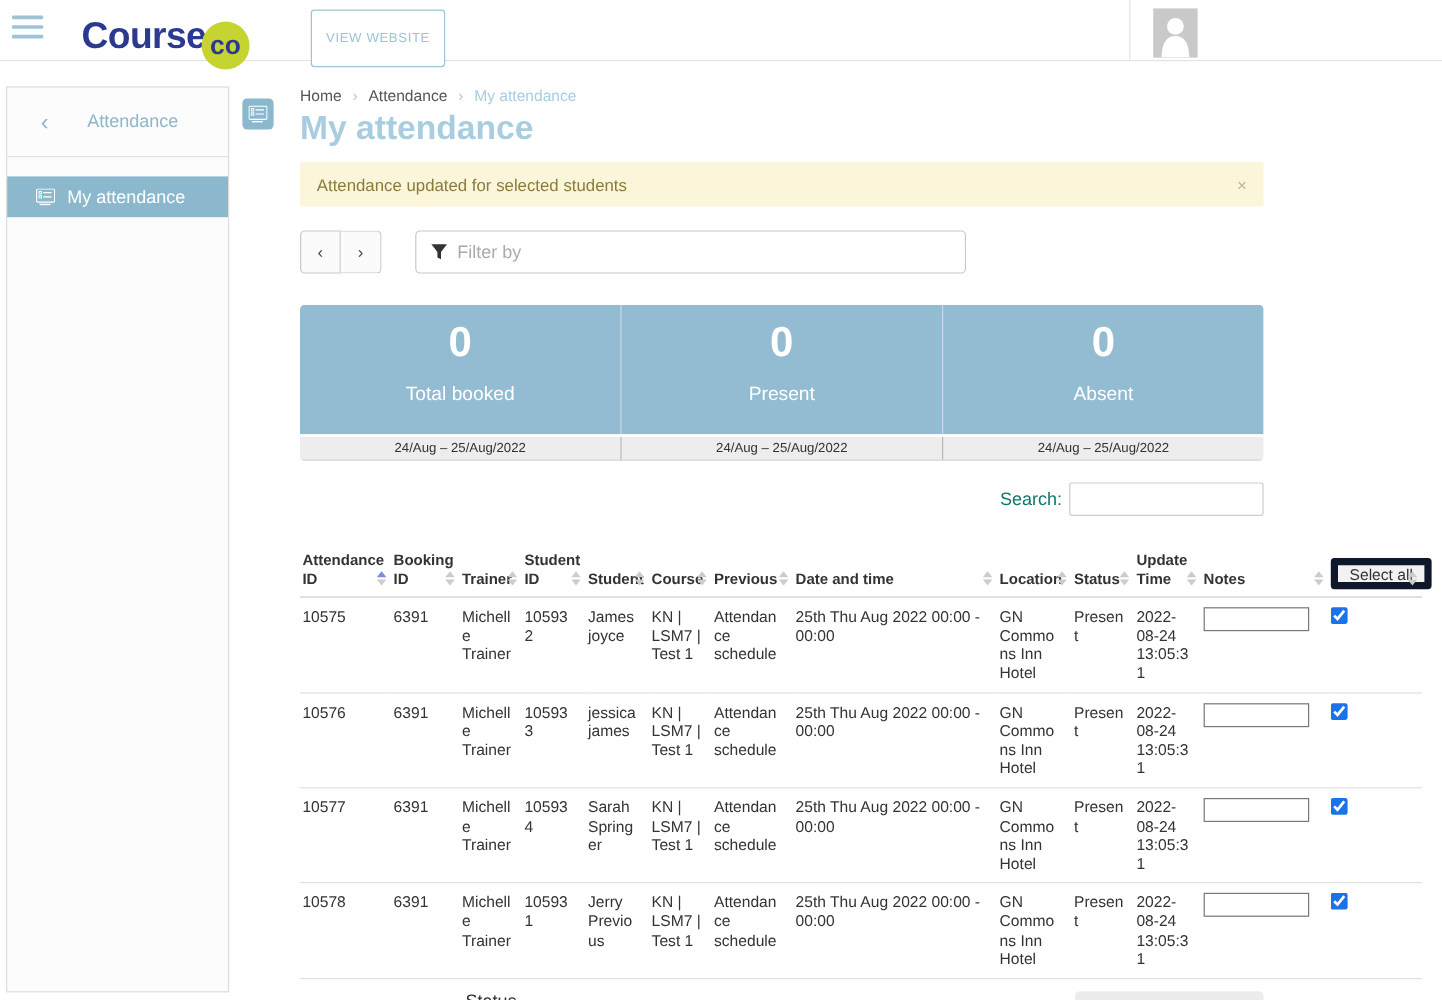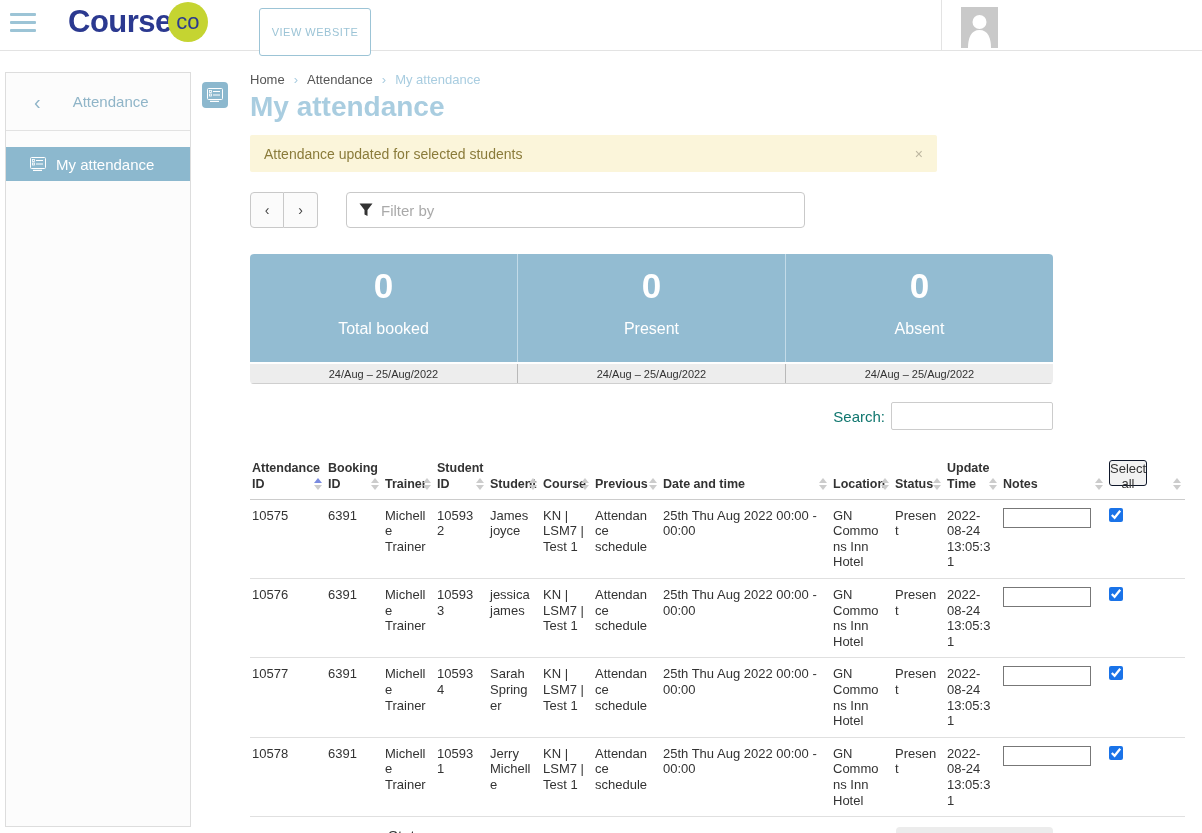--- a/index.html
+++ b/index.html
@@ -5,21 +5,21 @@
   * { margin:0; padding:0; box-sizing:border-box; }
   html,body { width:1202px; height:833px; background:#fff; font-family:"Liberation Sans", sans-serif; overflow:hidden; }
 
   
   .topbar { position:relative; height:51px; background:#fff; border-bottom:1px solid #e3e3e3; }
   .hamburger { position:absolute; left:10px; top:13px; width:26px; height:25px; cursor:pointer; }
   .hamburger div { height:3px; background:#9cc4d6; margin-bottom:5px; border-radius:1px; }
   .logo { position:absolute; left:68px; top:2px; display:flex; align-items:center; }
   .logo-text { font-size:31px; font-weight:bold; color:#2b3990; letter-spacing:-0.5px; }
   .logo-badge { width:40px; height:40px; border-radius:50%; background:#c5d431; color:#2b3990;
-    font-size:22px; font-weight:normal; display:flex; align-items:center; justify-content:center; margin-left:-4px; }
+    font-size:22px; font-weight:bold; display:flex; align-items:center; justify-content:center; margin-left:-4px;margin-top:16px; }
   .view-website { position:absolute; left:259px; top:8px; width:112px; height:48px; background:#fff;
     border:1px solid #9cc4d6; border-radius:3px; color:#9cc4d6; font-size:11px; letter-spacing:0.5px;
     font-family:"Liberation Sans", sans-serif; cursor:pointer; }
   .topbar-divider { position:absolute; left:941px; top:0; width:1px; height:50px; background:#e3e3e3; }
   .avatar { position:absolute; left:961px; top:7px; width:37px; height:41px; background:#c9c9c9; cursor:pointer; }
 
   
   .sidebar { position:absolute; left:5px; top:72px; width:186px; height:755px; background:#fcfcfc; border:1px solid #ddd; }
   .sidebar-head { height:58px; display:flex; align-items:center; border-bottom:1px solid #e2e2e2; cursor:pointer; }
   .sidebar-back-icon { color:#90b5c8; font-size:20px; margin-left:28px; line-height:1; }
@@ -31,21 +31,21 @@
     display:flex; align-items:center; justify-content:center; cursor:pointer; }
 
   
   .content { position:absolute; left:250px; top:72px; width:940px; }
   .breadcrumb { font-size:13px; color:#555; }
   .breadcrumb .sep { color:#a9cde0; margin:0 9px; }
   .breadcrumb .active { color:#a9cde0; }
   .breadcrumb .bc-link { cursor:pointer; }
   .page-title { font-size:28px; font-weight:bold; color:#a9cde0; margin-top:4px; }
 
-  .alert { margin-top:12px; width:687px; height:37px; background:#fbf5da; display:flex; align-items:center;
+  .alert { margin-top:12px; width:803px; height:37px; background:#fbf5da; display:flex; align-items:center;
     padding:0 14px; border-radius:2px; }
   .alert-text { color:#8a7b3a; font-size:14px; flex:1; }
   .alert-close { color:#bdb6a0; font-size:14px; cursor:pointer; }
 
   .controls-row { margin-top:20px; display:flex; }
   .date-group { display:flex; height:36px; }
   .date-nav { width:34px; background:#fbfbfb; border:1px solid #c9c9c9; color:#444; font-size:14px; cursor:pointer;
     display:flex; align-items:center; justify-content:center; font-family:"Liberation Sans", sans-serif; }
   .date-nav.left { border-radius:4px 0 0 4px; }
   .date-nav.right { border-radius:0 4px 4px 0; border-left:none; }
@@ -80,21 +80,21 @@
   table.att th { font-size:12.5px; font-weight:bold; color:#333; text-align:left; vertical-align:bottom;
     padding:2px 14px 6px 2px; position:relative; border-bottom:1px solid #ccc; cursor:pointer; line-height:1.25; }
   table.att td { font-size:13px; color:#333; vertical-align:top; padding:8px 8px 8px 2px;
     border-bottom:1px solid #e0e0e0; line-height:1.2; height:60px; overflow-wrap:break-word; }
   .sort { position:absolute; right:4px; bottom:9px; display:flex; flex-direction:column; align-items:center; }
   .arr-up { width:0; height:0; border-left:4px solid transparent; border-right:4px solid transparent;
     border-bottom:5px solid #ccc; margin-bottom:2px; }
   .arr-down { width:0; height:0; border-left:4px solid transparent; border-right:4px solid transparent;
     border-top:5px solid #ccc; }
   th.sorted .arr-up { border-bottom-color:#7a8be0; }
-  .select-all-btn { background:#f2f2f2; border:1px solid #0f172a; border-radius:3px; height:26px; width:38px;
+  .select-all-btn { background:#f2f2f2; border:6px solid #0f172a; border-radius:3px; height:26px; width:84px;
     font-size:13px; color:#333; cursor:pointer; font-family:"Liberation Sans", sans-serif; }
   .notes-input { width:88px; height:20px; border:1px solid #777; outline:none; font-family:"Liberation Sans", sans-serif; }
   .row-check { width:14px; height:14px; accent-color:#1a73e8; cursor:pointer; }
 
   
   .table-footer { width:803px; margin-top:10px; display:flex; justify-content:space-between; }
   .tf-left .status-label { font-size:15px; color:#333; margin-left:138px; display:inline-block; }
   .showing { font-size:13px; color:#999; margin-top:2px; }
   .pager { background:#ececec; border-radius:4px; height:29px; display:flex; align-items:center; padding:0 16px; }
   .pager .prev { color:#a3a3a3; font-size:14px; font-weight:bold; cursor:default; }
@@ -319,21 +319,21 @@
         <td>Present</td>
         <td>2022-08-24 13:05:31</td>
         <td><input class="notes-input" type="text" value="" style=""></td>
         <td><input class="row-check" type="checkbox" checked="true" style=""></td>
       </tr>
       <tr>
         <td>10578</td>
         <td>6391</td>
         <td>Michelle Trainer</td>
         <td>105931</td>
-        <td>Jerry Michelle</td>
+        <td>Jerry Previous</td>
         <td>KN | LSM7 | Test 1</td>
         <td>Attendance schedule</td>
         <td>25th Thu Aug 2022 00:00 - 00:00</td>
         <td>GN Commons Inn Hotel</td>
         <td>Present</td>
         <td>2022-08-24 13:05:31</td>
         <td><input class="notes-input" type="text" value="" style=""></td>
         <td><input class="row-check" type="checkbox" checked="true" style=""></td>
       </tr>
     </tbody>

